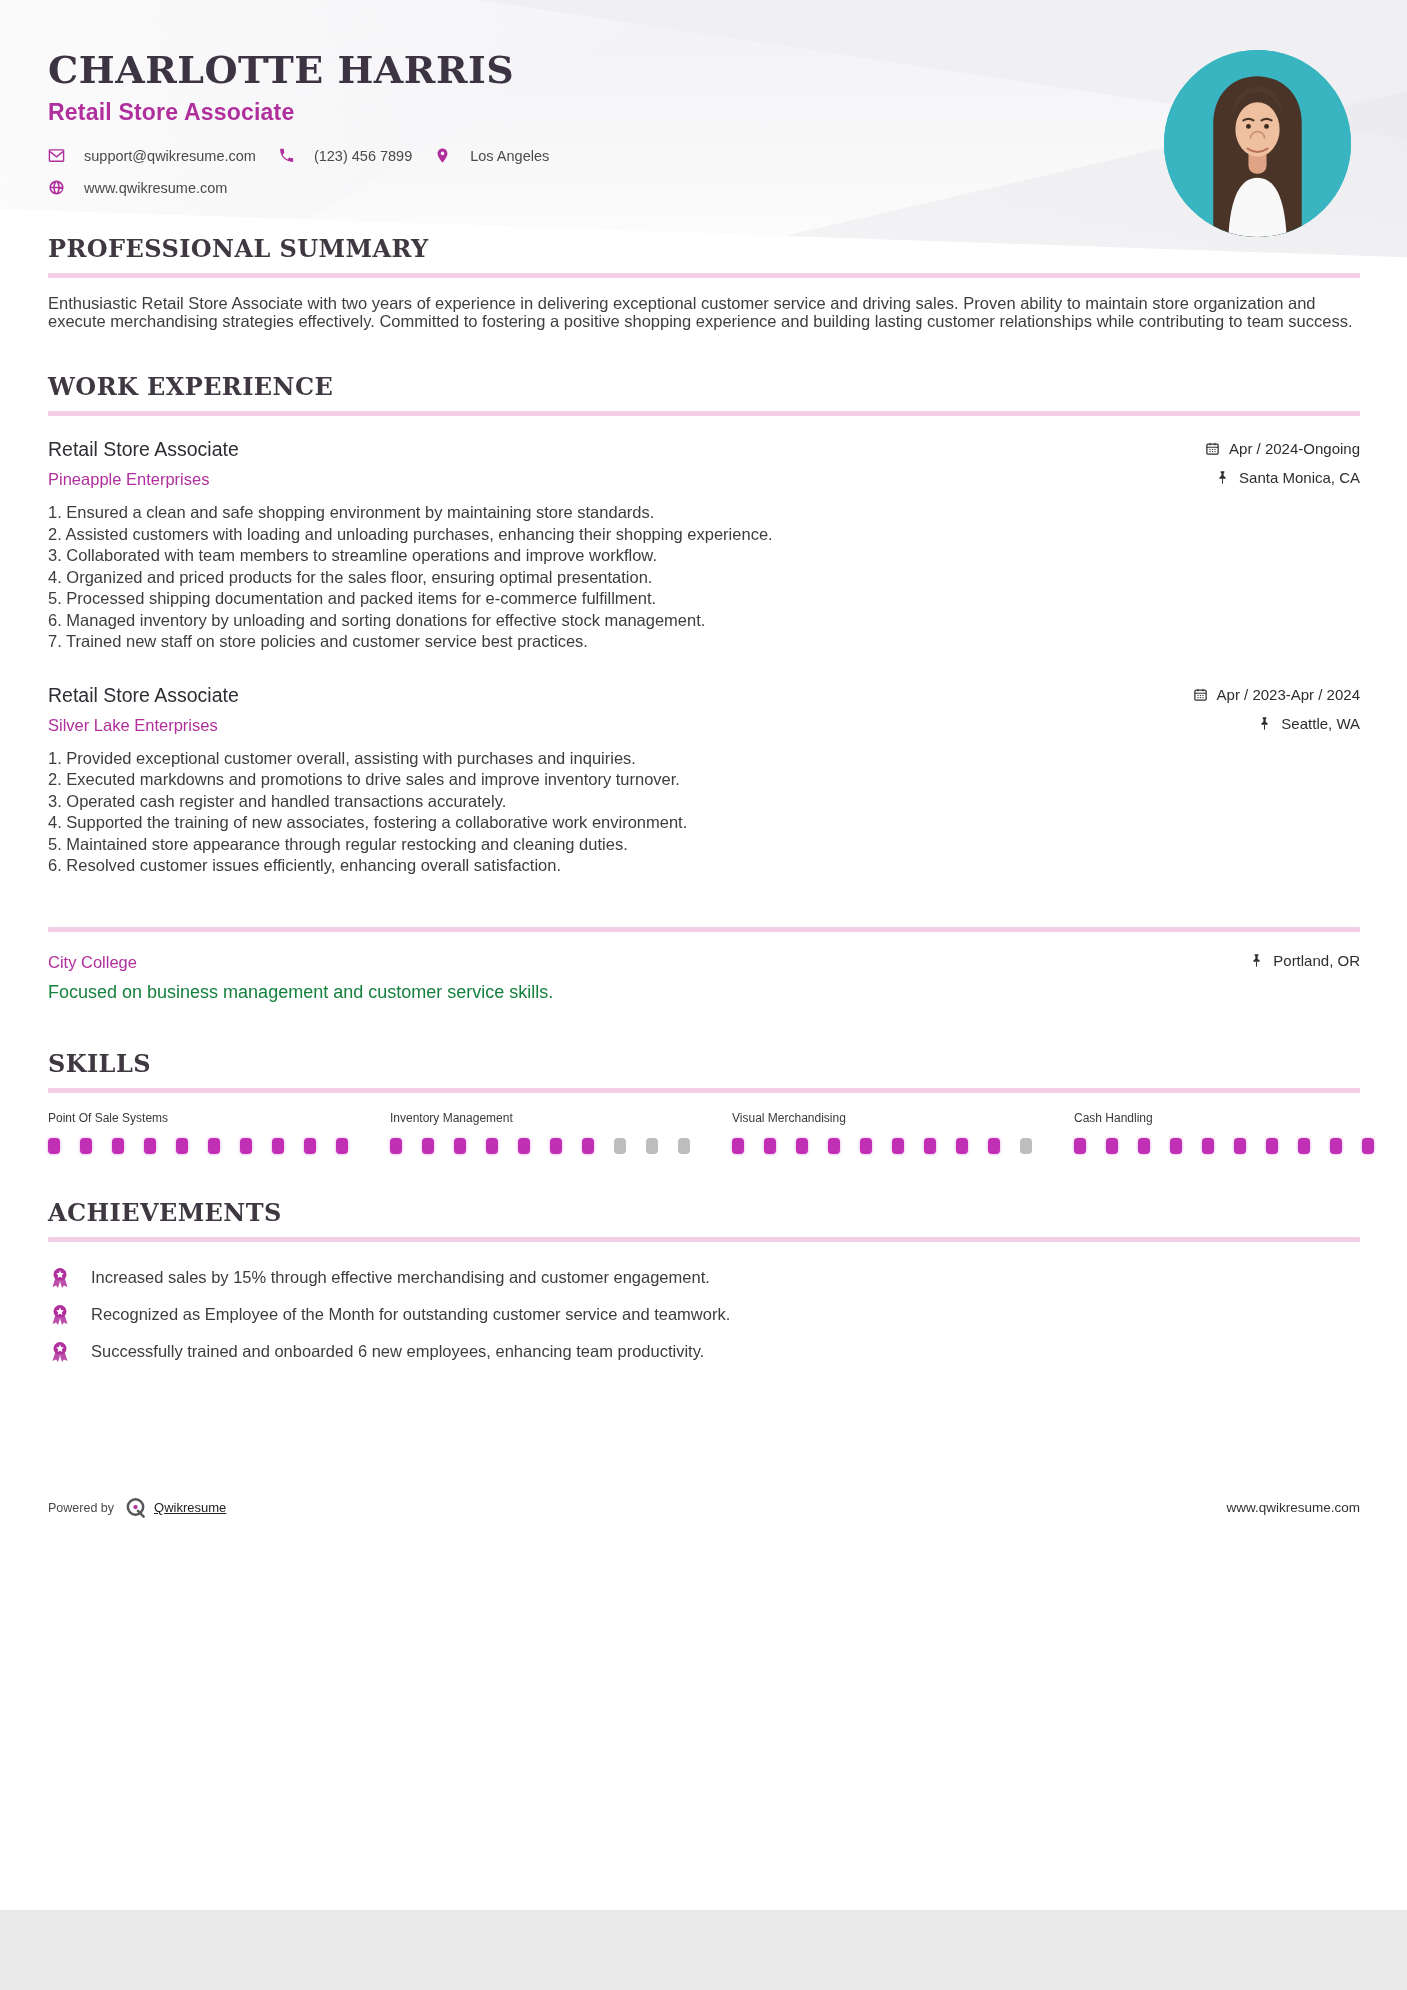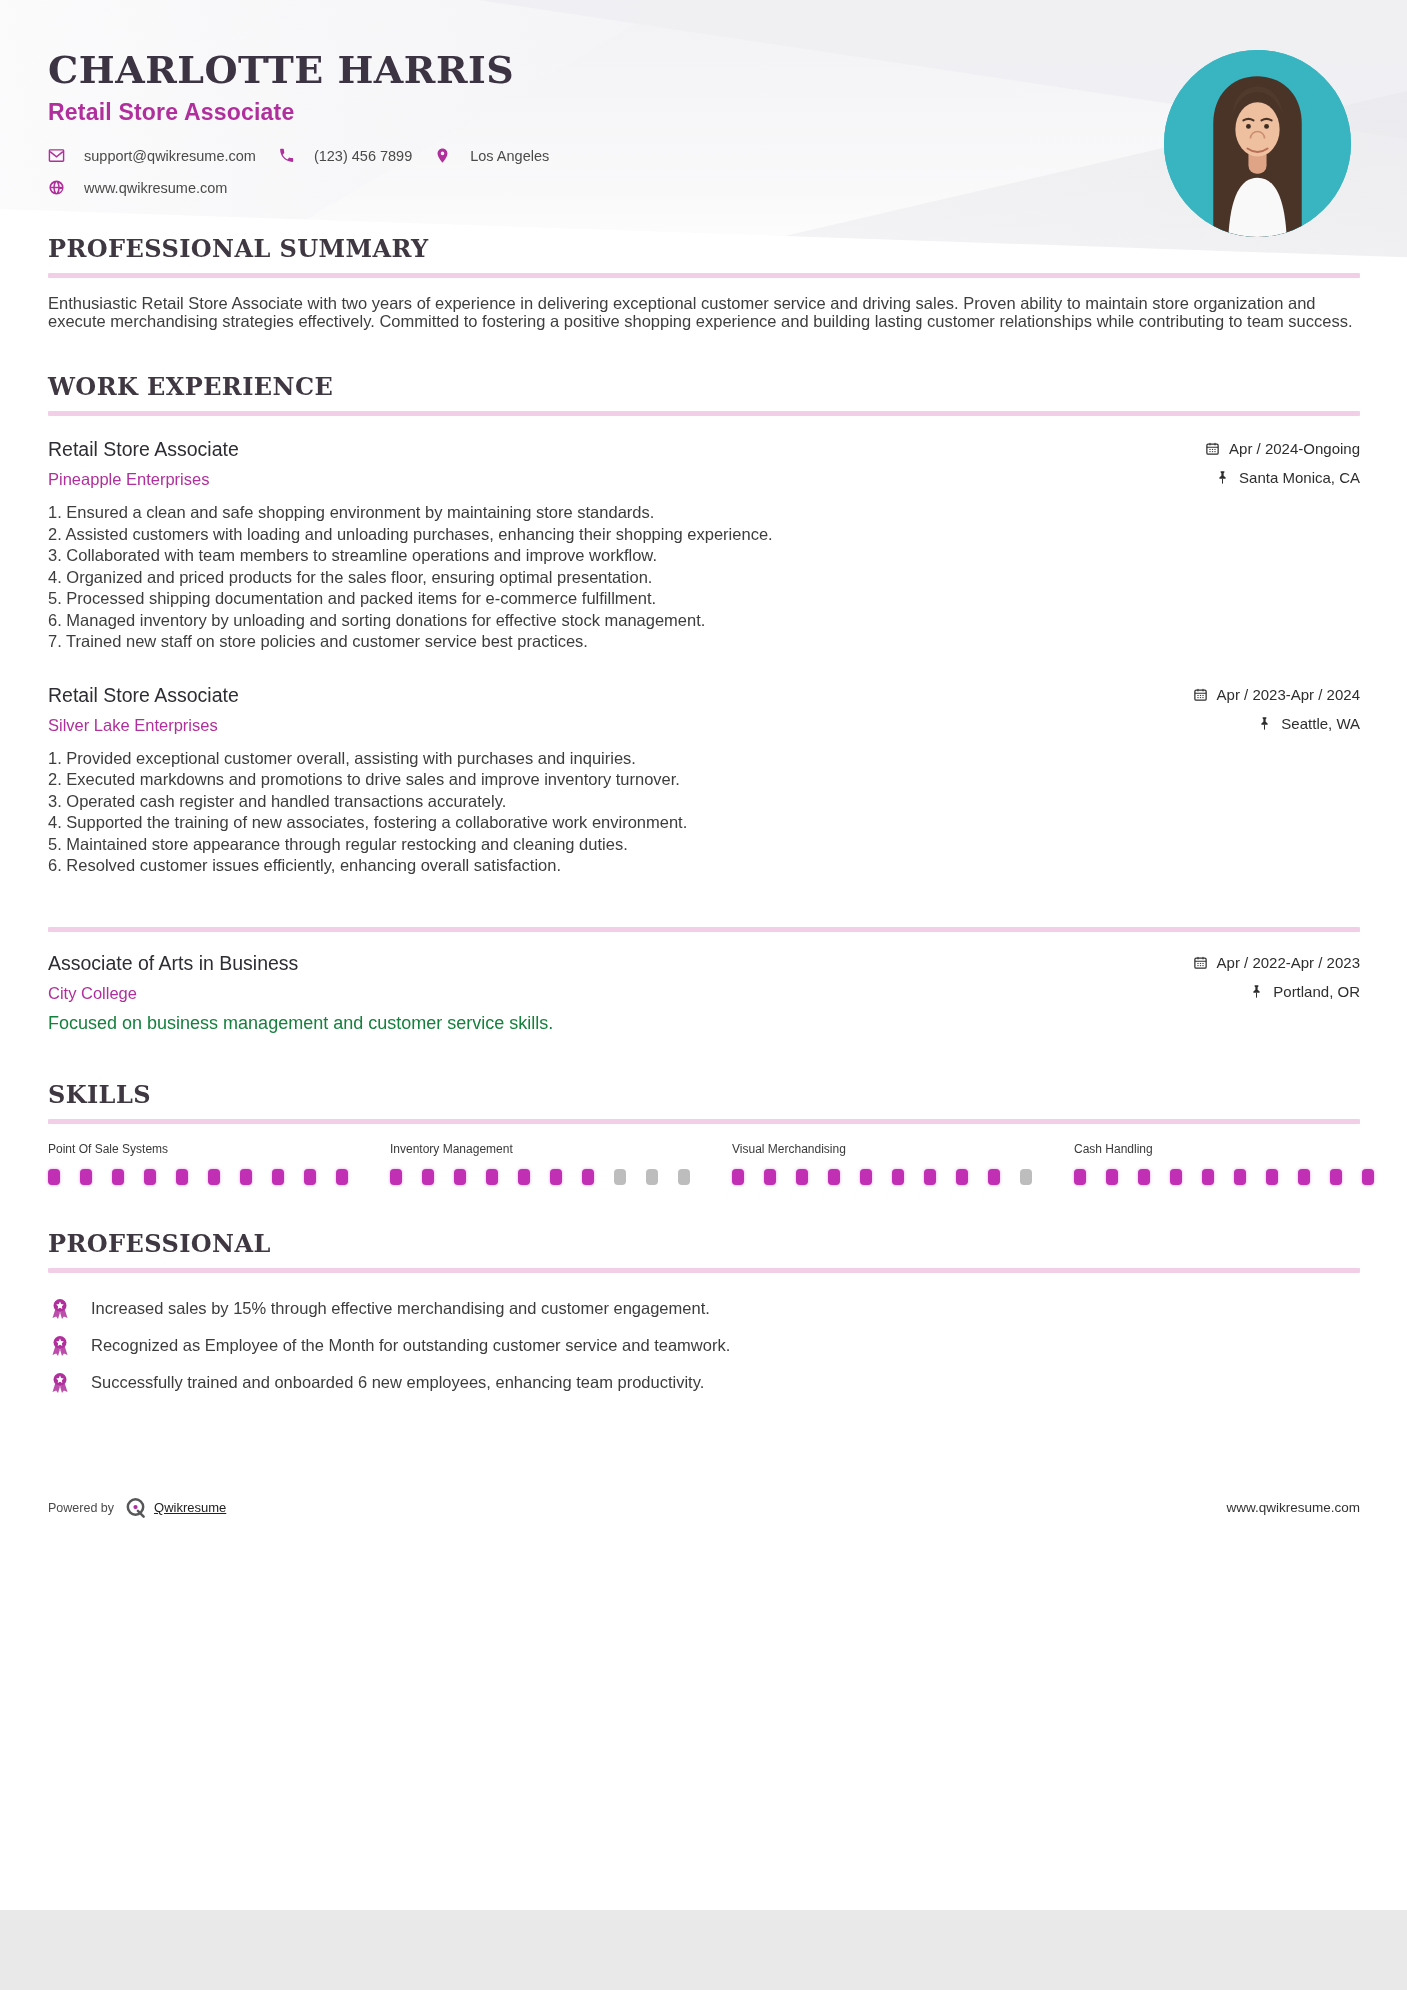--- a/index.html
+++ b/index.html
@@ -253,32 +253,20 @@
           <li data-name="job-duty">Supported the training of new associates, fostering a collaborative work environment.</li>
           <li data-name="job-duty">Maintained store appearance through regular restocking and cleaning duties.</li>
           <li data-name="job-duty">Resolved customer issues efficiently, enhancing overall satisfaction.</li>
         </ol>
       </div>
     </section>
 
     <section class="sec-edu" data-name="section-education">
       <div class="rule" data-name="section-divider"></div>
       <div class="edu-body" data-name="education-entry">
-        <div class="row-split">
-          <div class="degree" data-name="education-degree">Associate of Arts in Business</div>
-          <div class="meta" data-name="education-dates">
-            <span class="ico" data-name="calendar-icon">
-              <svg viewBox="0 0 24 24" fill="none" stroke="currentColor" stroke-width="2">
-                  <rect x="3" y="5" width="18" height="16" rx="2"></rect>
-                  <path d="M3 10h18M8 3v4M16 3v4M7 13.5h2M11 13.5h2M15 13.5h2M7 17h2M11 17h2M15 17h2" stroke-width="1.6"></path>
-                </svg>
-            </span>
-            <span>Apr / 2022-Apr / 2023</span>
-          </div>
-        </div>
         <div class="row-split sub-row">
           <div class="company" data-name="education-school">City College</div>
           <div class="meta" data-name="education-location">
             <span class="ico" data-name="pushpin-icon">
               <svg viewBox="0 0 24 24" fill="currentColor">
                   <path d="M9 2h6v2l-1.2 1v4.2L17 12v2H7v-2l3.2-2.8V5L9 4z"></path>
                   <path d="M11.2 14h1.6v7l-.8 1.5-.8-1.5z"></path>
                 </svg>
             </span>
             <span>Portland, OR</span>
@@ -349,21 +337,21 @@
               <span class="dot filled" data-name="rating-dot-filled"></span>
               <span class="dot filled" data-name="rating-dot-filled"></span>
               <span class="dot filled" data-name="rating-dot-filled"></span>
               <span class="dot filled" data-name="rating-dot-filled"></span>
             </div>
         </div>
       </div>
     </section>
 
     <section class="sec-ach" data-name="section-achievements">
-      <h2 class="sec-h" data-name="achievements-heading">PROFESSIONAL</h2>
+      <h2 class="sec-h" data-name="achievements-heading">ACHIEVEMENTS</h2>
       <div class="rule" data-name="section-divider"></div>
       <div class="ach-list" data-name="achievements-list">
         <div class="ach-item" data-name="achievement-item">
           <span class="ico" data-name="medal-icon">
             <svg viewBox="0 0 24 24" fill="currentColor">
                 <path d="M7.2 12.5L4.5 21l3.6-1.6L10 22l2-6.5z" opacity=".85"></path>
                 <path d="M16.8 12.5L19.5 21l-3.6-1.6L14 22l-2-6.5z" opacity=".85"></path>
                 <circle cx="12" cy="8.5" r="6.5"></circle>
                 <path d="M12 4.6l1.2 2.4 2.6.4-1.9 1.9.4 2.6-2.3-1.2-2.3 1.2.4-2.6-1.9-1.9 2.6-.4z" fill="#fff"></path>
               </svg>

